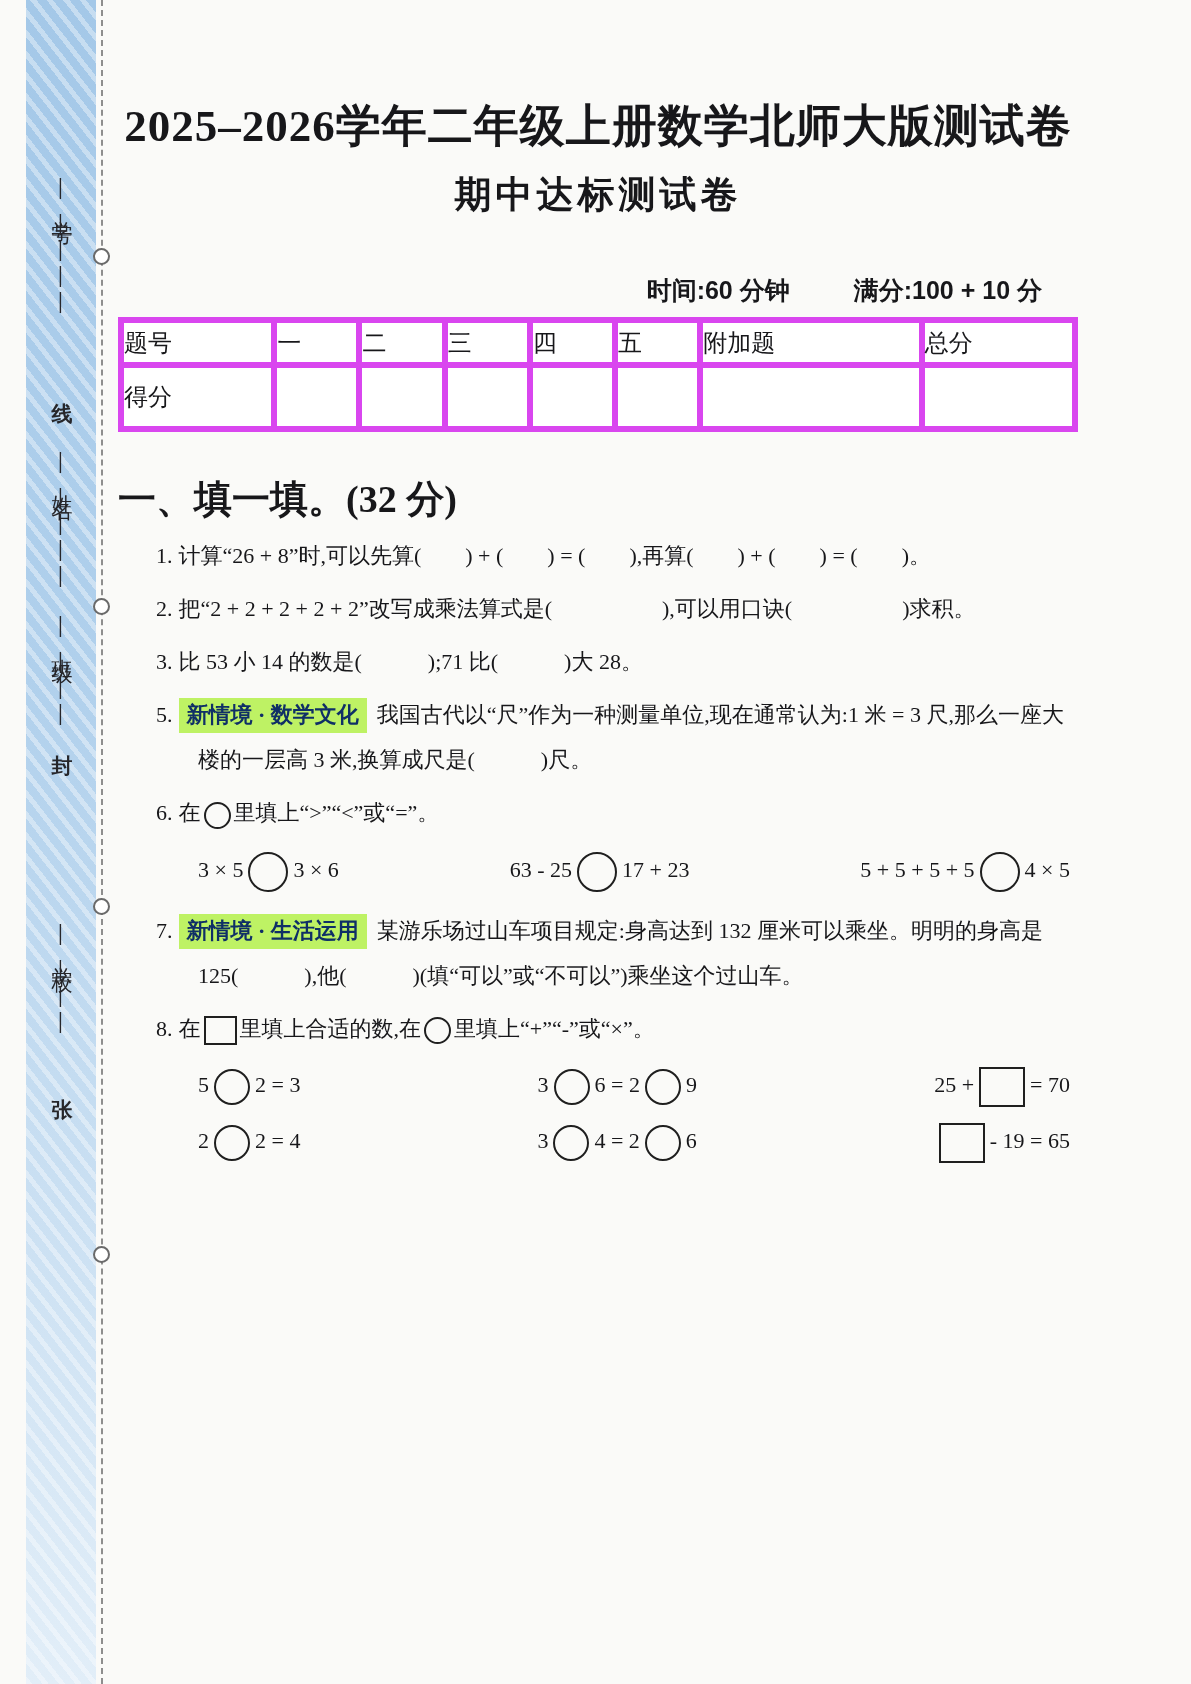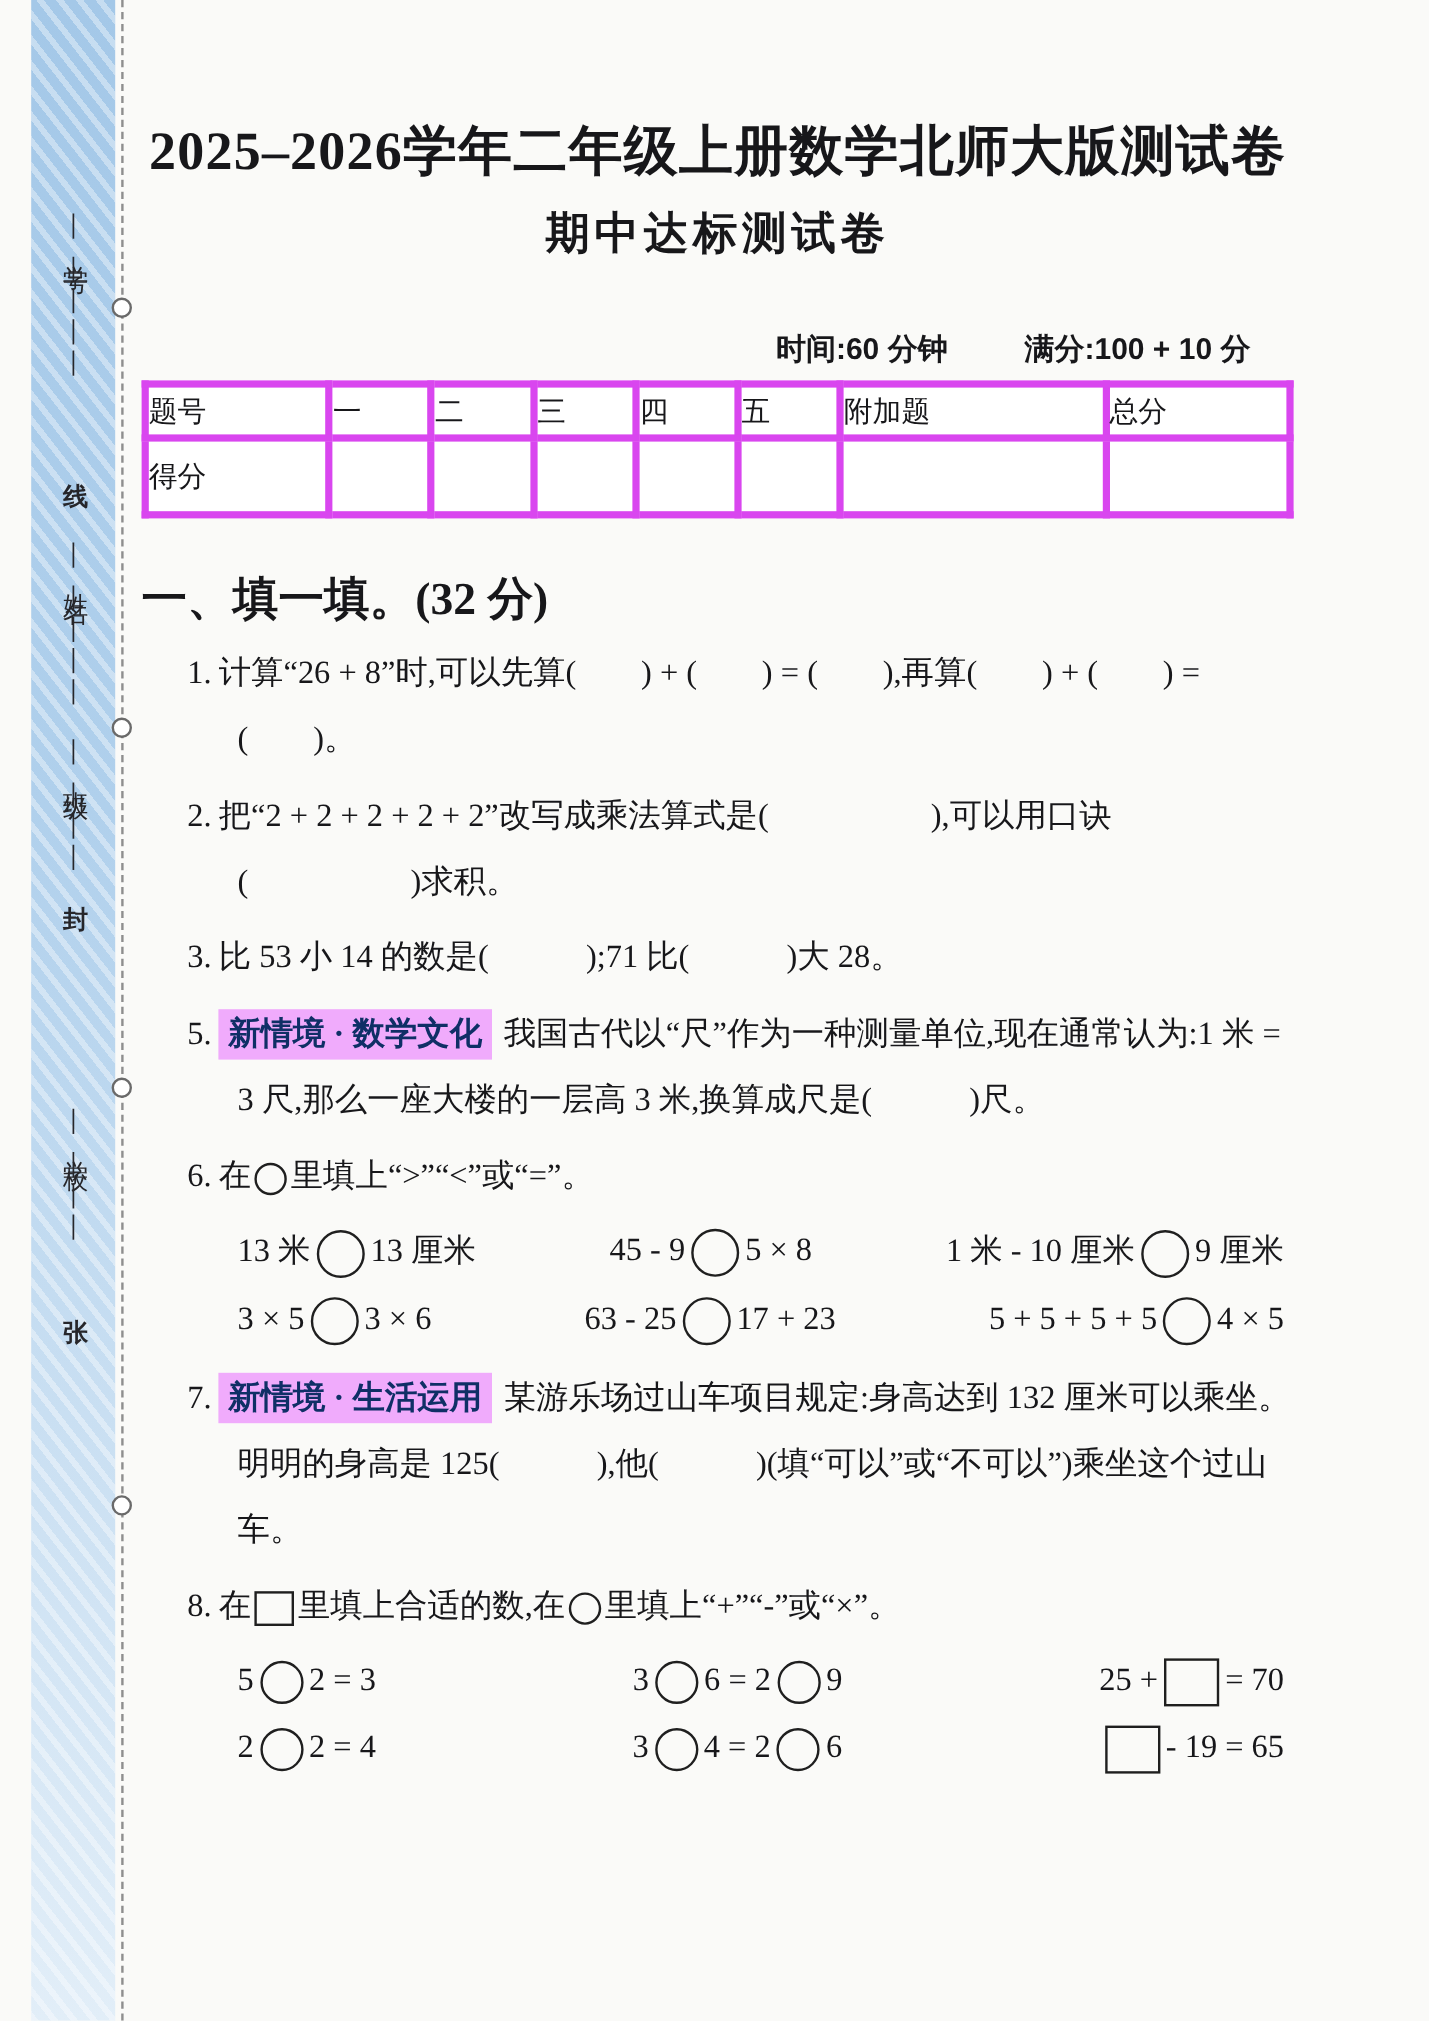--- a/index.html
+++ b/index.html
@@ -33,33 +33,33 @@
   
   .main{position:absolute;left:118px;top:0;width:960px;}
   .title{margin-top:96px;text-align:center;font-size:45px;font-weight:bold;letter-spacing:1px;white-space:nowrap;}
   .subtitle{margin-top:14px;text-align:center;font-size:37px;font-weight:bold;letter-spacing:4px;}
   .meta{margin-top:54px;display:flex;justify-content:flex-end;gap:64px;font-size:25px;font-weight:bold;padding-right:36px;font-family:"Liberation Sans","DejaVu Sans",sans-serif;}
   table.score{width:100%;border-collapse:collapse;margin-top:10px;background:#fff;}
   table.score td{border:6px solid #d946ef;height:45px;font-size:24px;}
   table.score tr.score-row td{height:64px;}
   .section-title{margin-top:42px;font-size:38px;font-weight:bold;}
   
-  #questions{margin-top:6px;font-size:27px;}
+  #questions{margin-top:6px;font-size:22px;}
   .q-text{padding-left:80px;text-indent:-42px;line-height:2.05;margin-top:8px;}
   .q-num{margin-right:6px;}
   .expr-row{display:flex;justify-content:space-between;align-items:center;padding-left:80px;padding-right:8px;margin:16px 0;}
   .expr{white-space:nowrap;}
   .circle{display:inline-block;border:2px solid #1f1f1f;border-radius:50%;vertical-align:middle;margin:0 5px;background:transparent;}
   .circle.lg{width:40px;height:40px;}
   .circle.md{width:36px;height:36px;}
   .circle.sm{width:27px;height:27px;margin:0 3px;}
   .square{display:inline-block;border:2px solid #1f1f1f;vertical-align:middle;margin:0 5px;}
   .square.lg{width:46px;height:40px;}
   .square.sm{width:33px;height:29px;margin:0 3px;}
-  .tag{display:inline-block;background:#f0abfc;color:#0f2f66;font-weight:bold;padding:0 8px 2px 8px;margin-right:10px;text-indent:0;line-height:1.5;}
+  .tag{display:inline-block;background:#bef264;color:#0f2f66;font-weight:bold;padding:0 8px 2px 8px;margin-right:10px;text-indent:0;line-height:1.5;}
 </style>
 </head>
 <body>
 
 <div class="band"></div>
 <div class="dash-line"></div>
 <div class="hole" style="top:248px"></div>
 <div class="hole" style="top:598px"></div>
 <div class="hole" style="top:898px"></div>
 <div class="hole" style="top:1246px"></div>
@@ -116,25 +116,20 @@
       </div>
       <div class="question">
         <p class="q-text"><span class="q-num">3.</span><span>比 53 小 14 的数是(　　　);71 比(　　　)大 28。</span></p>
       </div>
       <div class="question">
         <p class="q-text"><span class="q-num">5.</span><span class="tag">新情境 · 数学文化</span><span>我国古代以“尺”作为一种测量单位,现在通常认为:1 米 = 3 尺,那么一座大楼的一层高 3 米,换算成尺是(　　　)尺。</span></p>
       </div>
       <div class="question">
         <p class="q-text"><span class="q-num">6.</span><span>在</span><span class="circle sm"></span><span>里填上“&gt;”“&lt;”或“=”。</span></p>
         <div class="expr-row">
-          <span class="expr"><span>13 米</span><span class="circle lg"></span><span>13 厘米</span></span>
-          <span class="expr"><span>45 - 9</span><span class="circle lg"></span><span>5 × 8</span></span>
-          <span class="expr"><span>1 米 - 10 厘米</span><span class="circle lg"></span><span>9 厘米</span></span>
-        </div>
-        <div class="expr-row">
           <span class="expr"><span>3 × 5</span><span class="circle lg"></span><span>3 × 6</span></span>
           <span class="expr"><span>63 - 25</span><span class="circle lg"></span><span>17 + 23</span></span>
           <span class="expr"><span>5 + 5 + 5 + 5</span><span class="circle lg"></span><span>4 × 5</span></span>
         </div>
       </div>
       <div class="question">
         <p class="q-text"><span class="q-num">7.</span><span class="tag">新情境 · 生活运用</span><span>某游乐场过山车项目规定:身高达到 132 厘米可以乘坐。明明的身高是 125(　　　),他(　　　)(填“可以”或“不可以”)乘坐这个过山车。</span></p>
       </div>
       <div class="question">
         <p class="q-text"><span class="q-num">8.</span><span>在</span><span class="square sm"></span><span>里填上合适的数,在</span><span class="circle sm"></span><span>里填上“+”“-”或“×”。</span></p>

